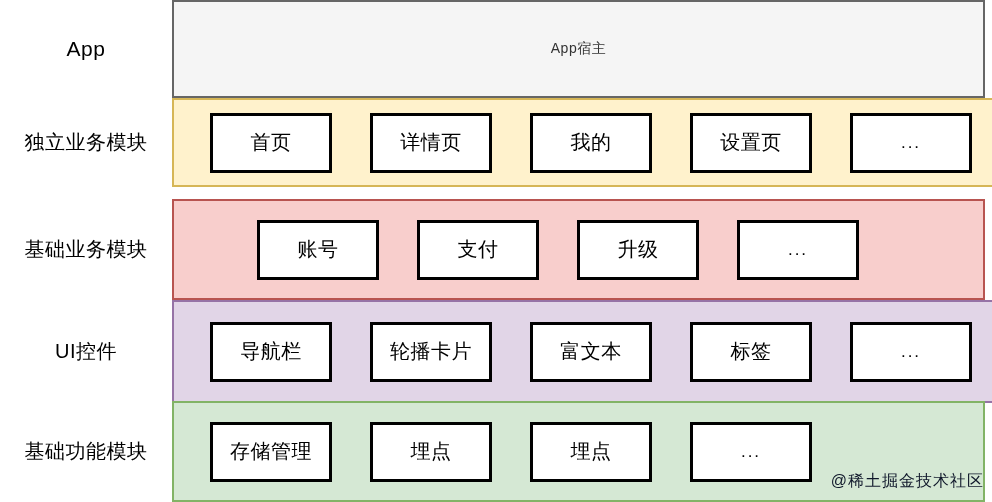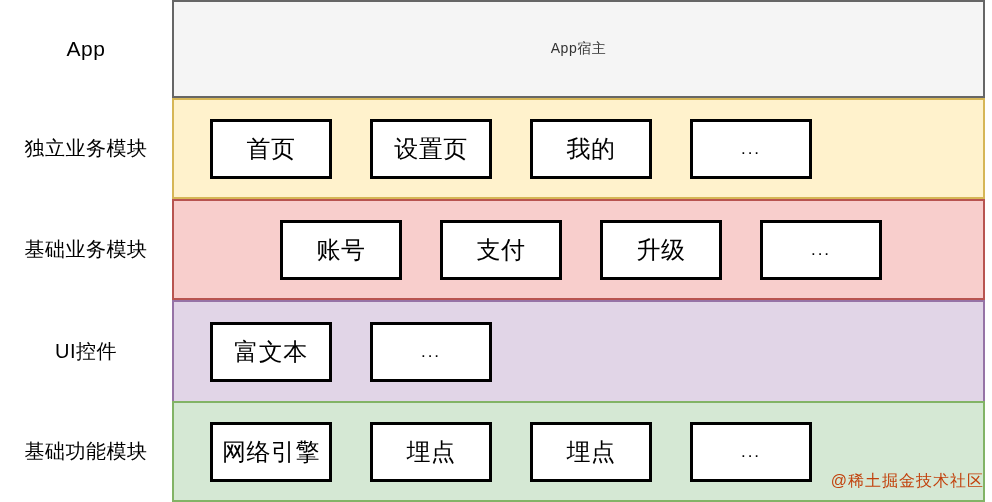--- a/index.html
+++ b/index.html
@@ -78,70 +78,71 @@
   }
   .boxes {
     display: flex;
     flex-direction: row;
     align-items: center;
     width: 100%;
     height: 100%;
     box-sizing: border-box;
   }
   .boxes.indent-0 { padding-left: 36px; }
-  .boxes.indent-1 { padding-left: 106px; }
+  .boxes.indent-1 { padding-left: 83px; }
   .mod-box {
     box-sizing: border-box;
     width: 122px;
     height: 60px;
     background: #ffffff;
     border: 3px solid #000000;
     display: flex;
     align-items: center;
     justify-content: center;
-    font-size: 24px;
+    font-size: 20px;
     color: #000000;
     margin-right: 38px;
     letter-spacing: 0.5px;
     white-space: nowrap;
   }
   .mod-box.ellipsis {
     font-size: 17px;
     letter-spacing: 2px;
   }
   .watermark {
     position: absolute;
     right: 8px;
     bottom: 10px;
     font-size: 16px;
-    color: #c2410c;
+    color: #0f172a;
     letter-spacing: 1px;
     white-space: nowrap;
     pointer-events: none;
   }
 </style>
 </head>
 <body>
 
 <div id="diagram">
 
   <div class="layer-row" style="top:0px; height:98px;">
     <div class="row-label latin">App</div>
     <div class="row-band band-host">
       <span class="host-title">App宿主</span>
     </div>
   </div>
 
-  <div class="layer-row" style="top:98px; height:101px;">
+  <div class="layer-row" style="top:98px; height:89px;">
     <div class="row-label">独立业务模块</div>
     <div class="row-band band-yellow">
       <div class="boxes indent-0">
         <div class="mod-box">首页</div>
+        <div class="mod-box">详情页</div>
+        <div class="mod-box">我的</div>
         <div class="mod-box">设置页</div>
-        <div class="mod-box">我的</div>
         <div class="mod-box ellipsis">...</div>
       </div>
     </div>
   </div>
 
   <div class="layer-row" style="top:199px; height:101px;">
     <div class="row-label">基础业务模块</div>
     <div class="row-band band-red">
       <div class="boxes indent-1">
         <div class="mod-box">账号</div>
@@ -149,31 +150,34 @@
         <div class="mod-box">升级</div>
         <div class="mod-box ellipsis">...</div>
       </div>
     </div>
   </div>
 
   <div class="layer-row" style="top:300px; height:103px;">
     <div class="row-label">UI控件</div>
     <div class="row-band band-purple">
       <div class="boxes indent-0">
+        <div class="mod-box">导航栏</div>
+        <div class="mod-box">轮播卡片</div>
         <div class="mod-box">富文本</div>
+        <div class="mod-box">标签</div>
         <div class="mod-box ellipsis">...</div>
       </div>
     </div>
   </div>
 
   <div class="layer-row" style="top:401px; height:101px;">
     <div class="row-label">基础功能模块</div>
     <div class="row-band band-green">
       <div class="boxes indent-0">
-        <div class="mod-box">网络引擎</div>
+        <div class="mod-box">存储管理</div>
         <div class="mod-box">埋点</div>
         <div class="mod-box">埋点</div>
         <div class="mod-box ellipsis">...</div>
       </div>
     </div>
   </div>
 
   <div class="watermark">@稀土掘金技术社区</div>
 
 </div>

